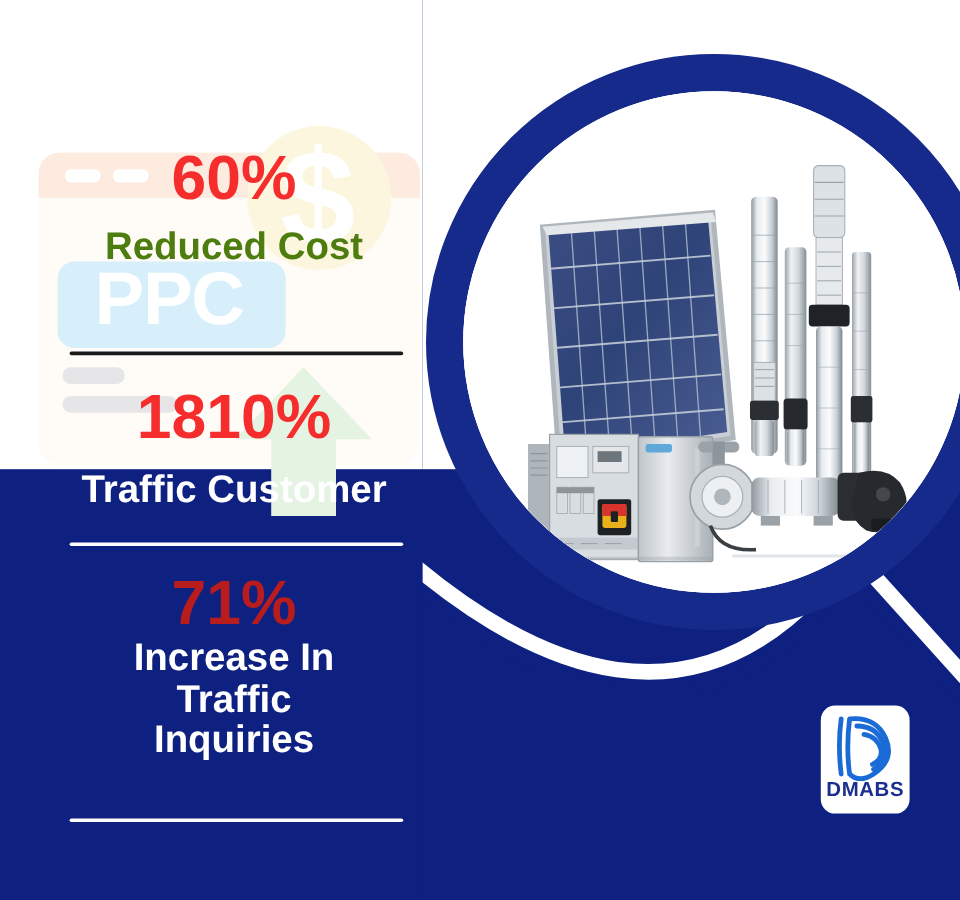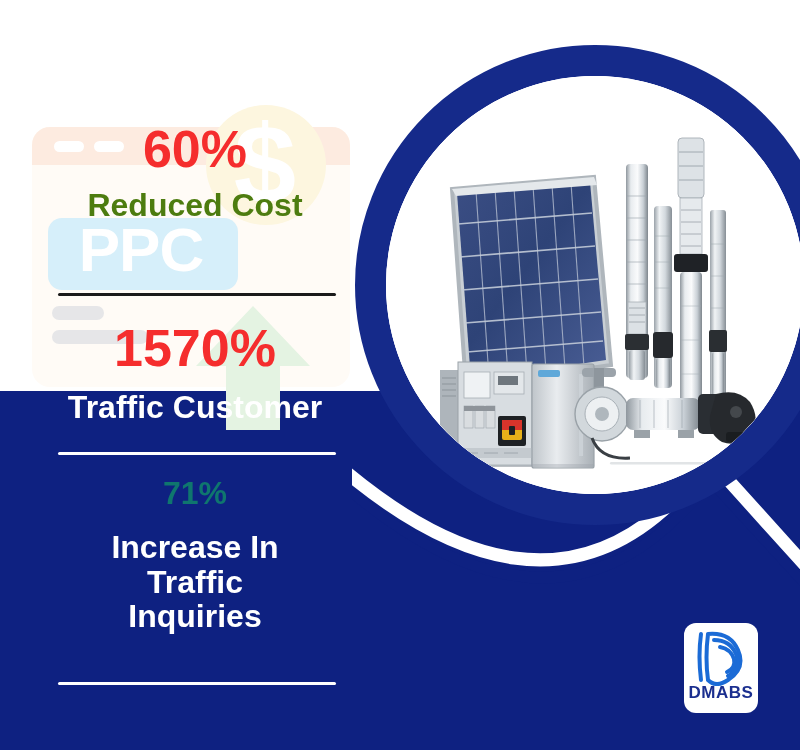--- a/index.html
+++ b/index.html
@@ -104,35 +104,34 @@
     position:absolute;width:390px;text-align:center;
     font-weight:700;line-height:1.08;
   }
 
   .n60{left:0;top:123px;font-size:52px;color:#F52D2D;}
   .l60{left:0;top:188px;font-size:32px;color:#4d7c0f;}
 
   .n1570{left:0;top:322px;font-size:52px;color:#F52D2D;}
   .l1570{left:0;top:390px;font-size:32px;color:#ffffff;}
 
-  .n71{left:0;top:477px;font-size:32px;color:#0f766e;}
+  .n71{left:0;top:477px;font-size:52px;color:#b91c1c;}
   .l71{left:0;top:530px;font-size:32px;color:#ffffff;}
 
   .divider{position:absolute;left:58px;width:278px;height:3px;border-radius:2px;}
   .div1{top:293px;background:#1A1A1A;}
   .div2{top:452px;background:#ffffff;}
   .div3{top:682px;background:#ffffff;}
 
   
   .logo{
     position:absolute;left:684px;top:588px;
     width:74px;height:90px;
     background:#ffffff;border-radius:12px;
     overflow:hidden;
-    margin-top:35px;
   }
   .logo-mark{position:absolute;left:7px;top:5px;width:60px;height:58px;}
   .logo-text{
     position:absolute;left:0;top:60px;width:74px;
     text-align:center;
     font-size:17px;font-weight:800;color:#1B2F8F;letter-spacing:0.5px;
   }
 </style>
 </head>
 <body>
@@ -378,21 +377,21 @@
   <div class="card-ph p2"></div>
 
   <div class="stats">
 
     <div class="stat-num n60">60%</div>
     <div class="stat-label l60">
       <div>Reduced Cost</div>
     </div>
     <div class="divider div1"></div>
 
-    <div class="stat-num n1570">1570%</div>
+    <div class="stat-num n1570">1810%</div>
     <div class="stat-label l1570">
       <div>Traffic Customer</div>
     </div>
     <div class="divider div2"></div>
 
     <div class="stat-num n71">71%</div>
     <div class="stat-label l71">
       <div>Increase In</div>
       <div>Traffic</div>
       <div>Inquiries</div>

